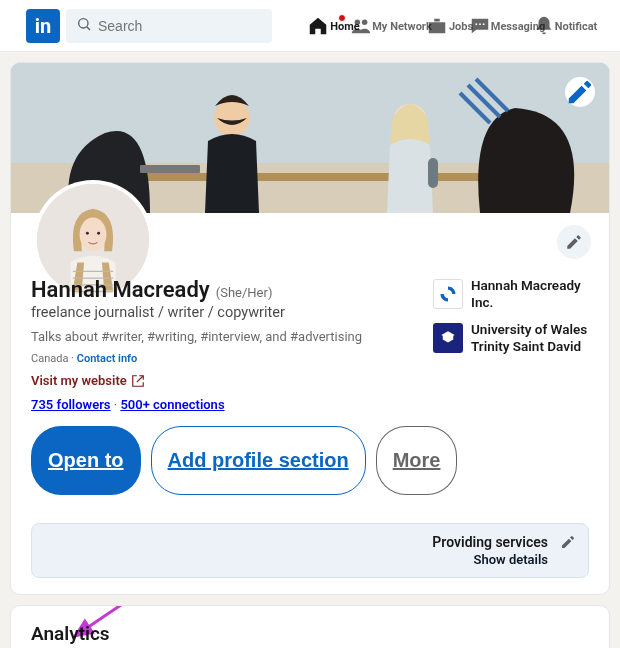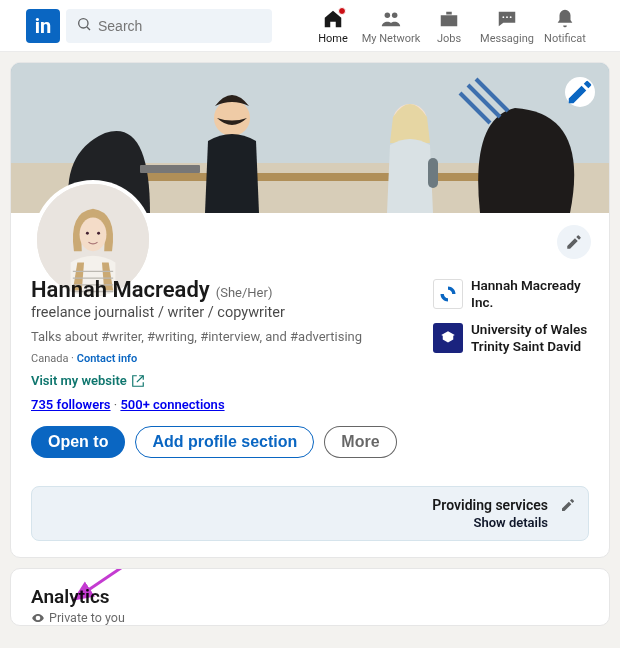--- a/index.html
+++ b/index.html
@@ -45,25 +45,26 @@
     color: #000000e6;
   }
   .nav-items {
     display: flex;
     align-items: center;
     margin-left: auto;
     gap: 0;
   }
   .nav-item {
     width: 58px;
-    display: flex; flex-direction: column; align-items: center; justify-content: center;
+    display: flex; flex-direction: row; align-items: center; justify-content: center;
     font-size: 11px;
     color: #00000099;
     cursor: pointer;
     position: relative;
+    font-weight: bold;
   }
   .nav-item.active { color: #000000e6; }
   .nav-item .ic { width: 24px; height: 24px; display:flex; align-items:center; justify-content:center; }
   .nav-item .lbl { margin-top: 1px; white-space: nowrap; }
   .badge-dot {
     position: absolute; top: 0px; right: 16px;
     width: 8px; height: 8px; background: #cc1016; border-radius: 50%;
     border: 1px solid #fff;
   }
 
@@ -127,42 +128,43 @@
   .left-col { flex: 1 1 auto; min-width: 0; }
   .right-col { flex: 0 0 170px; padding-left: 14px; }
 
   .name-line { display:flex; align-items: baseline; gap:6px; flex-wrap: wrap; }
   .name { font-size: 22px; font-weight: 600; }
   .pronouns { font-size: 13px; color: #00000099; }
   .headline { font-size: 14.5px; color: #000000b8; margin-top: 2px; }
   .talks { font-size: 13px; color: #00000099; margin-top: 8px; }
   .loc { font-size: 11px; color: #00000099; margin-top: 8px; }
   .loc a { color: #0a66c2; font-weight: 600; text-decoration: none; }
-  .website { display:inline-flex; align-items:center; gap:4px; margin-top: 8px; font-size: 13px; color: #0f766e; font-weight: 600; text-decoration:none; }
+  .website { display:inline-flex; align-items:center; gap:4px; margin-top: 8px; font-size: 13px; color: #7f1d1d; font-weight: 600; text-decoration:none; }
   .conn-line { font-size: 13px; color: #0a66c2; font-weight: 600; margin-top: 8px; }
   .conn-line span.sep { color:#00000099; font-weight:400; }
 
   .org {
     display:flex; align-items:center; gap:8px;
     margin-bottom: 10px;
     font-size: 13.5px; font-weight: 600; color:#000000e6;
     line-height: 1.25;
   }
   .org .olog { width:30px; height:30px; flex:0 0 30px; border-radius:3px; display:flex; align-items:center; justify-content:center; color:#fff; font-size:14px;}
   .org1 .olog{ background:#fff; border:1px solid #ddd; color:#0a66c2;}
   .org2 .olog{ background:#1a237e; }
 
   .btns { display:flex; gap:10px; margin-top: 14px; }
   .btn {
-    font-size: 16px; font-weight: 600;
-    padding: 6px 16px;
+    font-size: 20px; font-weight: 600;
+    padding: 22px 16px;
     border-radius: 30px;
     cursor: pointer;
     border: 1px solid transparent;
     background:#fff;
+    text-decoration:underline;
   }
   .btn-primary { background:#0a66c2; color:#fff; }
   .btn-outline { border-color:#0a66c2; color:#0a66c2; }
   .btn-more { border-color:#00000099; color:#00000099; }
 
   .services {
     margin: 14px 20px 16px 20px;
     border:1px solid #d6e4ec;
     background:#ecf2f7;
     border-radius:8px;

